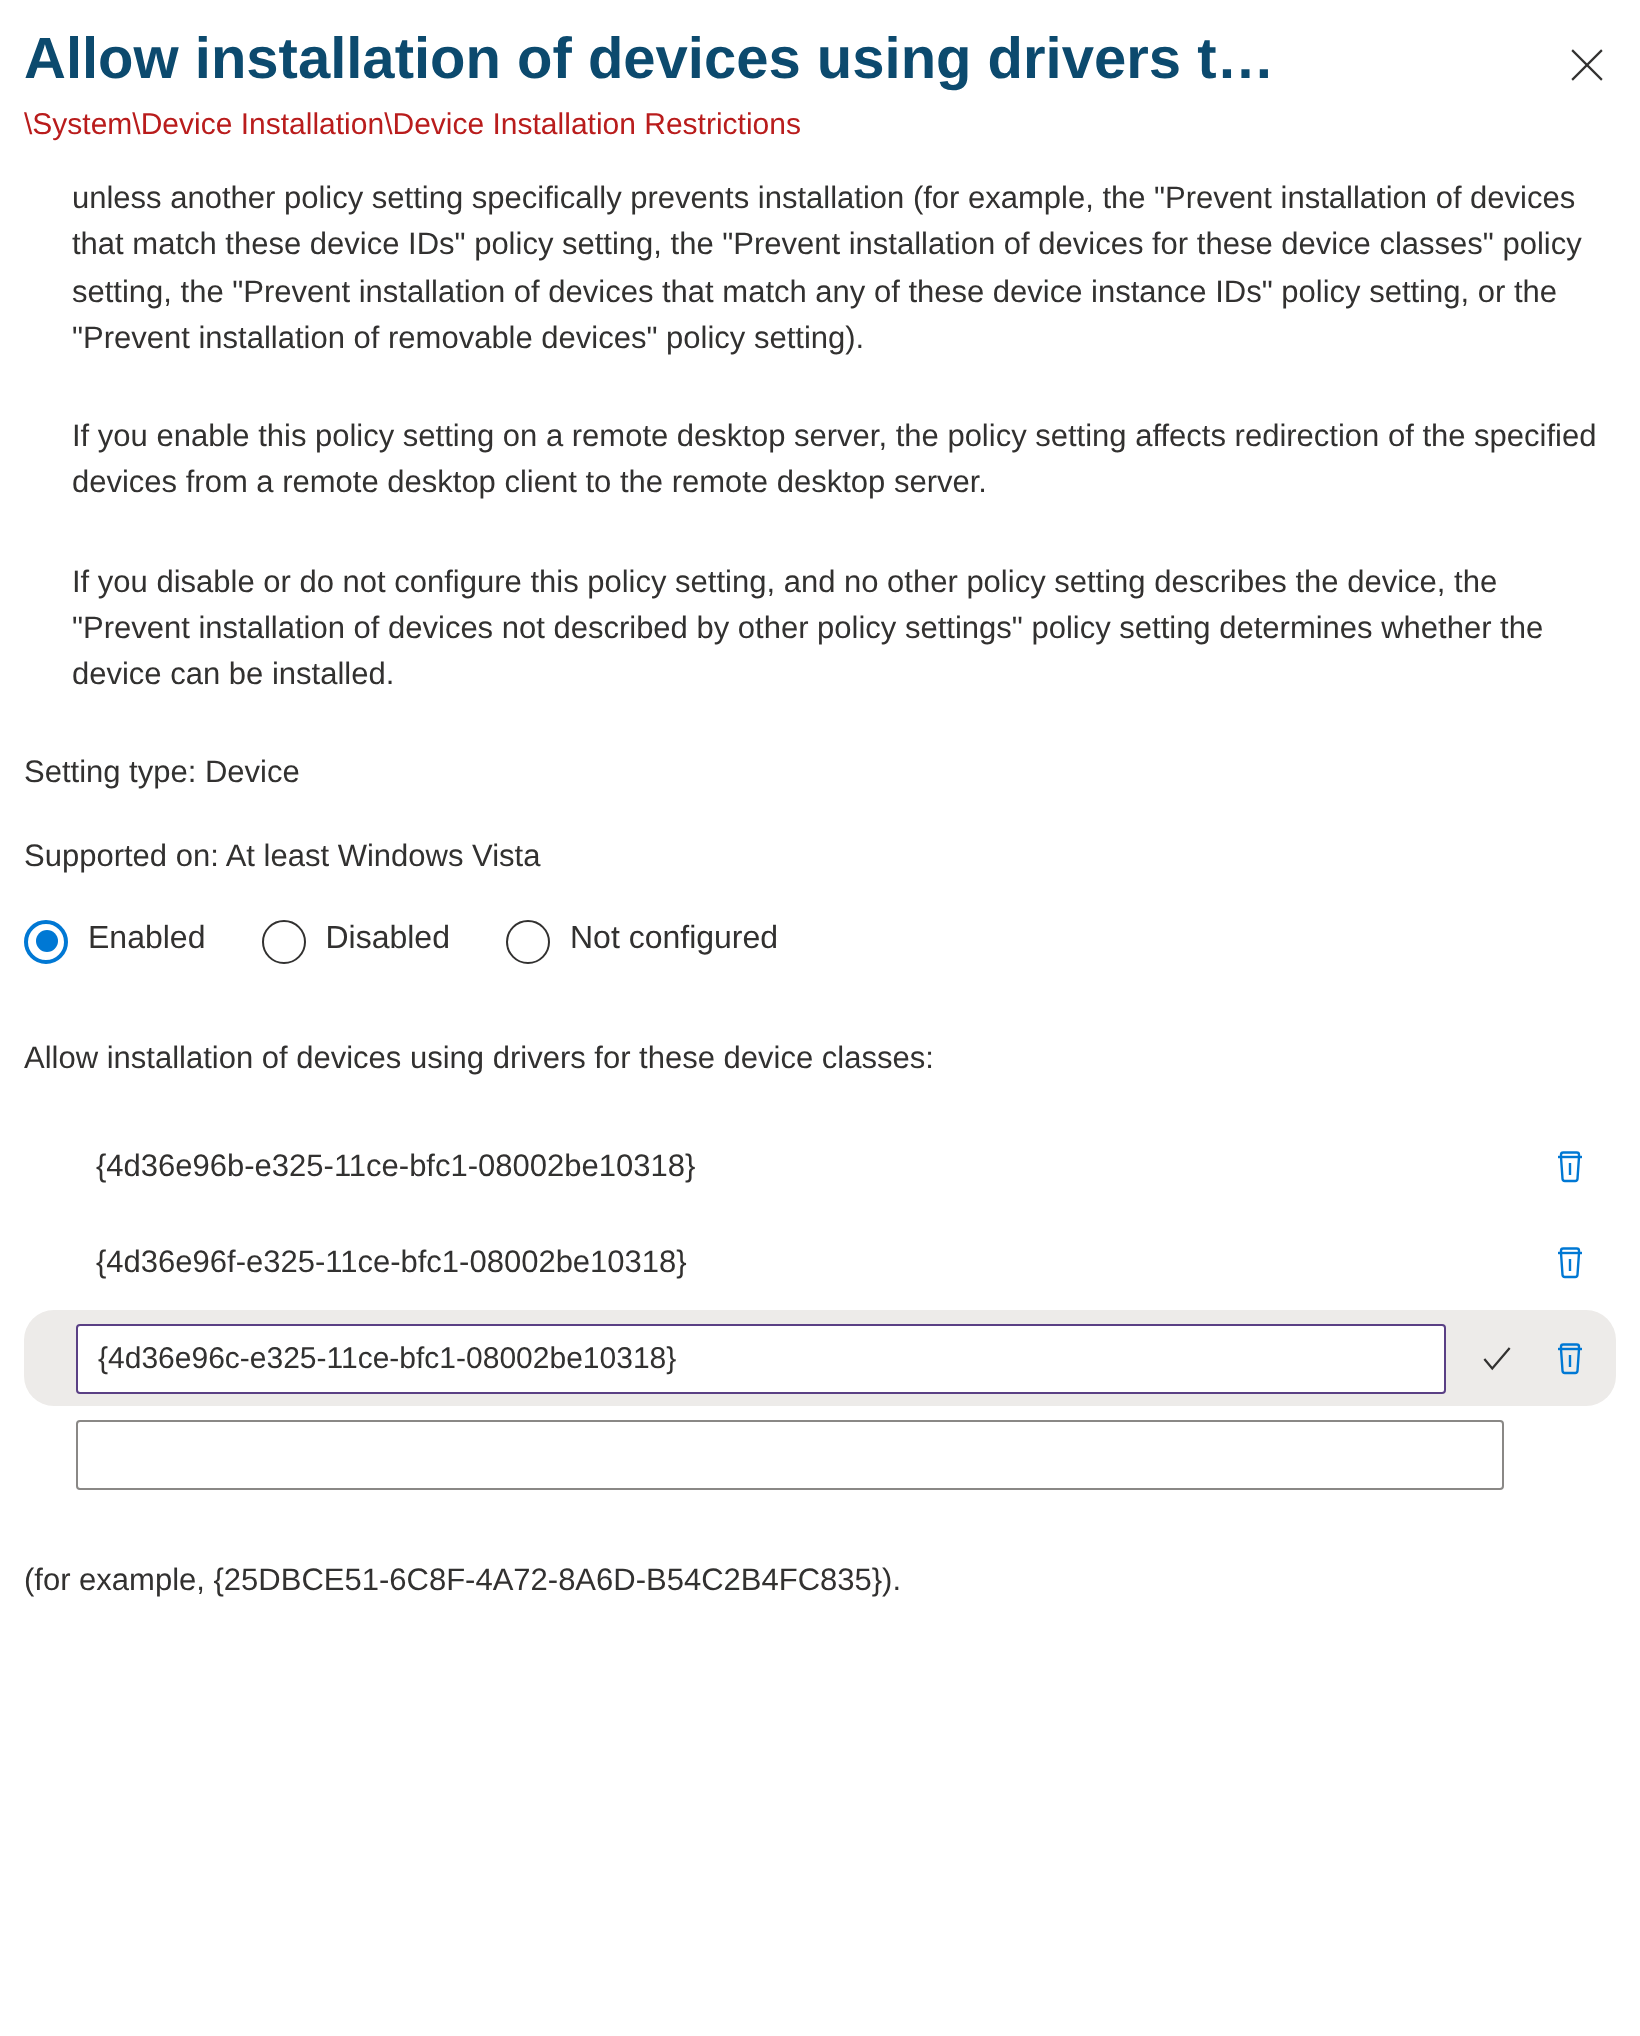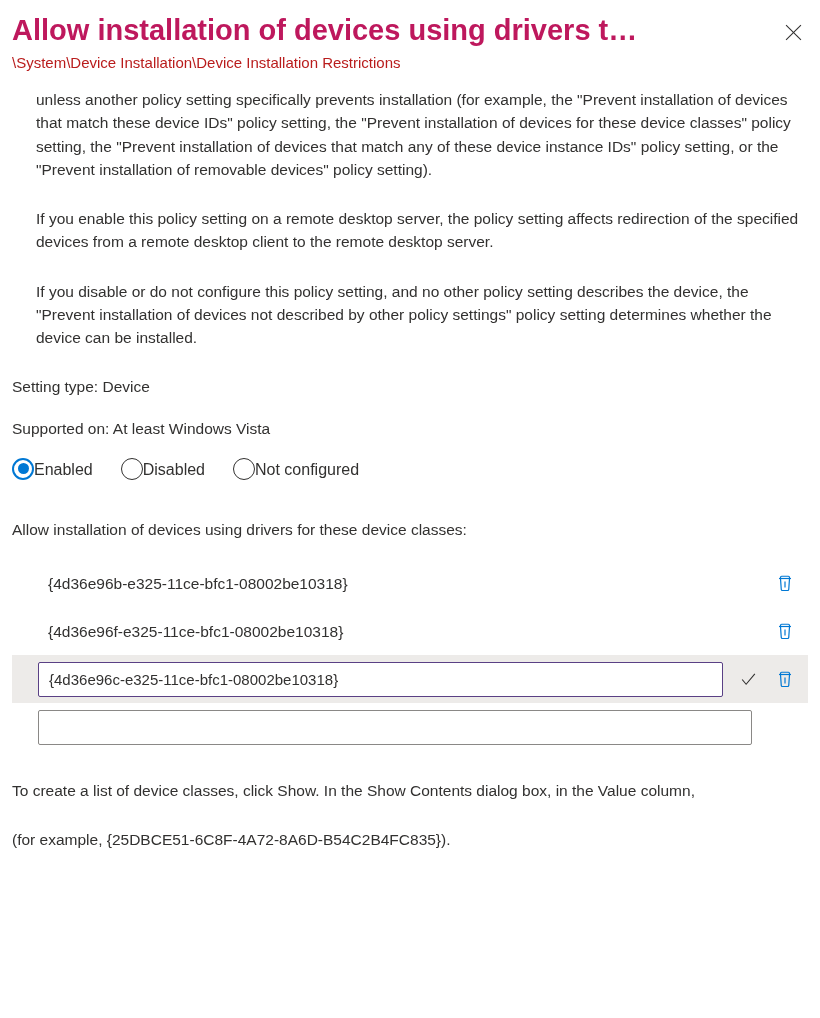--- a/index.html
+++ b/index.html
@@ -13,21 +13,21 @@
       line-height: 1.5;
     }
     .header {
       display: flex;
       align-items: flex-start;
       justify-content: space-between;
     }
     .title {
       font-size: 29px;
       font-weight: 600;
-      color: #be185d;
+      color: #0c4a6e;
       line-height: 1.3;
       flex: 1;
       white-space: nowrap;
       overflow: hidden;
       text-overflow: ellipsis;
       padding-right: 16px;
     }
     .close-btn {
       background: none;
       border: none;
@@ -53,21 +53,22 @@
       margin-bottom: 18px;
     }
     .radio-row {
       display: flex;
       gap: 28px;
       margin-bottom: 36px;
       align-items: center;
     }
     .radio-option {
       display: inline-flex;
-      align-items: flex-start;
+      align-items: flex-end;
+      gap: 10px;
       cursor: pointer;
       font-size: 16px;
     }
     .radio-circle {
       width: 22px;
       height: 22px;
       border-radius: 50%;
       border: 1px solid #323130;
       display: flex;
       align-items: center;
@@ -108,20 +109,21 @@
       justify-content: center;
       color: #0078d4;
     }
     .edit-row {
       display: flex;
       align-items: center;
       height: 48px;
       padding-left: 26px;
       padding-right: 8px;
       background: #edebe9;
+      border-radius: 15px;
     }
     .text-input {
       flex: 1;
       height: 35px;
       border: 1px solid #5a4085;
       border-radius: 2px;
       padding: 0 10px;
       font-size: 15px;
       font-family: inherit;
       color: #323130;
@@ -222,15 +224,14 @@
           <line x1="12" y1="10" x2="12" y2="18"></line>
       </svg>
     </button>
   </div>
   <div class="new-row">
     <input type="text" class="text-input plain" value="" style="">
   </div>
 </div>
 
 <div class="footer-text">
-  <p>To create a list of device classes, click Show. In the Show Contents dialog box, in the Value column,</p>
   <p>(for example, {25DBCE51-6C8F-4A72-8A6D-B54C2B4FC835}).</p>
 </div>
 
 </body></html>

